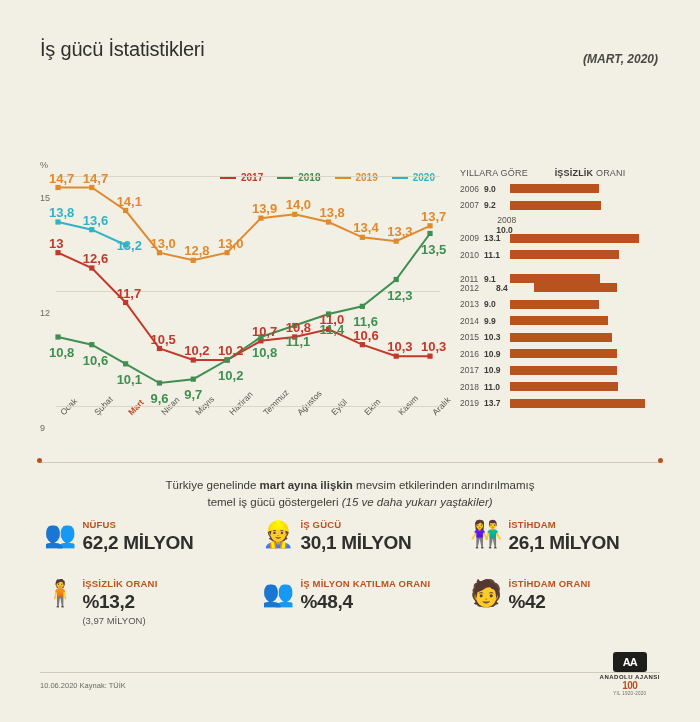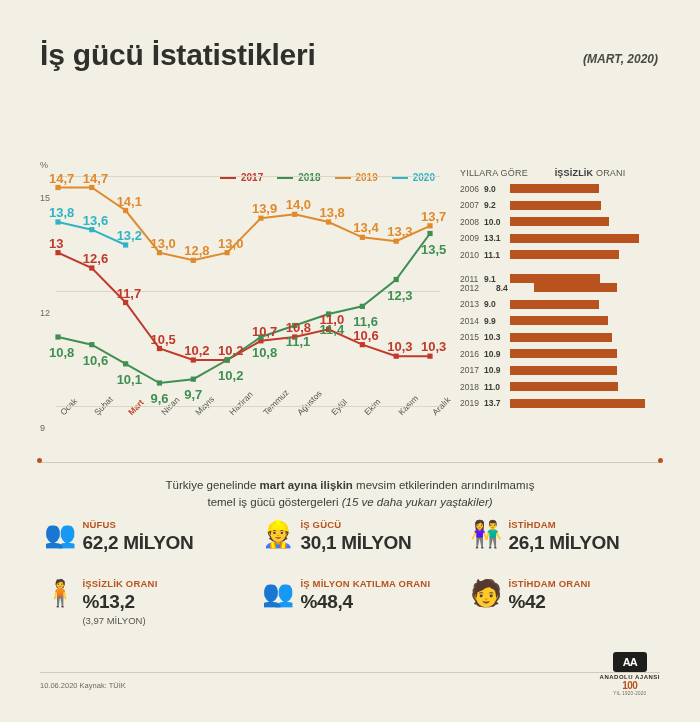--- a/index.html
+++ b/index.html
@@ -9,21 +9,21 @@
     font-family:"Liberation Sans", sans-serif;
     color:#3b3b38;
     overflow:hidden;
     position:relative;
   }
   .page{position:relative;width:700px;height:722px;}
 
   
   .title{
     position:absolute;left:40px;top:38px;
-    font-size:30px;font-weight:bold;color:#2f2f2c;
+    font-size:20px;font-weight:normal;color:#2f2f2c;
     letter-spacing:-0.2px;
   }
   .period{
     position:absolute;right:42px;top:52px;
     font-size:12px;font-style:italic;font-weight:bold;color:#4a4a45;
   }
   .lede{
     position:absolute;left:40px;top:92px;width:440px;
     font-size:11.2px;line-height:16px;font-weight:bold;color:#3b3b38;
   }
@@ -209,39 +209,39 @@
       <div class="pt-label" style="color: rgb(224, 138, 46); left: 144.273px; top: 81.3333px;">12,8</div>
       <div class="pt-label" style="color: rgb(224, 138, 46); left: 178.091px; top: 73.6667px;">13,0</div>
       <div class="pt-label" style="color: rgb(224, 138, 46); left: 211.909px; top: 39.1667px;">13,9</div>
       <div class="pt-label" style="color: rgb(224, 138, 46); left: 245.727px; top: 35.3333px;">14,0</div>
       <div class="pt-label" style="color: rgb(224, 138, 46); left: 279.545px; top: 43px;">13,8</div>
       <div class="pt-label" style="color: rgb(224, 138, 46); left: 313.364px; top: 58.3333px;">13,4</div>
       <div class="pt-label" style="color: rgb(224, 138, 46); left: 347.182px; top: 62.1667px;">13,3</div>
       <div class="pt-label" style="color: rgb(224, 138, 46); left: 381px; top: 46.8333px;">13,7</div>
       <div class="pt-label" style="color: rgb(47, 179, 198); left: 9px; top: 43px;">13,8</div>
       <div class="pt-label" style="color: rgb(47, 179, 198); left: 42.8182px; top: 50.6667px;">13,6</div>
-      <div class="pt-label" style="color: rgb(47, 179, 198); left: 76.6364px; top: 66px;">13,2</div>
+      <div class="pt-label" style="color: rgb(47, 179, 198); left: 76.6364px; top: 76px;">13,2</div>
     </div>
 
   <div class="years-wrap">
     <div class="years-title">
       <span>YILLARA GÖRE </span><b>İŞSİZLİK</b><span> ORANI</span>
     </div>
     <div id="bars">
         <div class="yrow" style="top: 14px;">
           <span class="yr">2006</span>
           <span class="yv">9.0</span>
           <span class="ybar" style="background: rgb(184, 83, 31); width: 88.7324px;"></span>
         </div>
         <div class="yrow" style="top: 30.5px;">
           <span class="yr">2007</span>
           <span class="yv">9.2</span>
           <span class="ybar" style="background: rgb(184, 83, 31); width: 90.7042px;"></span>
         </div>
-        <div class="yrow" style="top: 47px;">
+        <div class="yrow" style="top: 47px; flex-direction: column;">
           <span class="yr">2008</span>
           <span class="yv">10.0</span>
           <span class="ybar" style="background: rgb(184, 83, 31); width: 98.5915px;"></span>
         </div>
         <div class="yrow" style="top: 63.5px;">
           <span class="yr">2009</span>
           <span class="yv">13.1</span>
           <span class="ybar" style="background: rgb(184, 83, 31); width: 129.155px;"></span>
         </div>
         <div class="yrow" style="top: 80px;">

